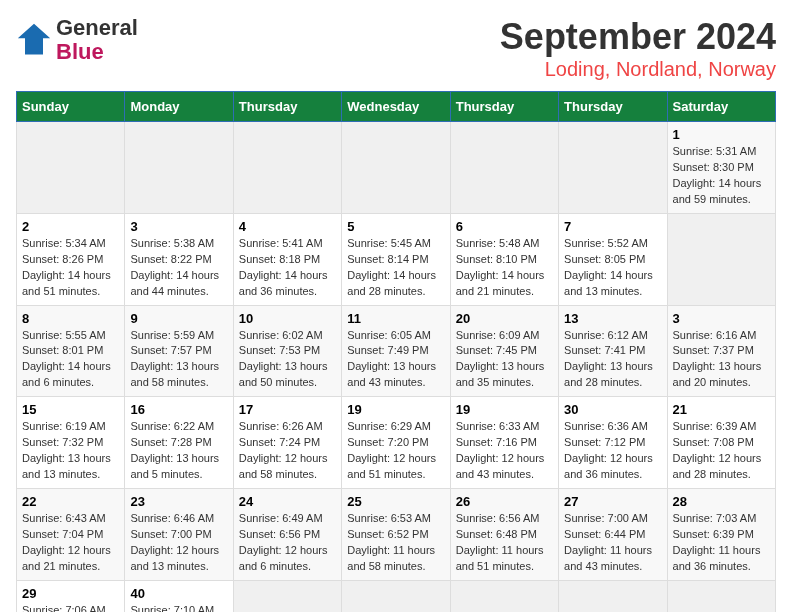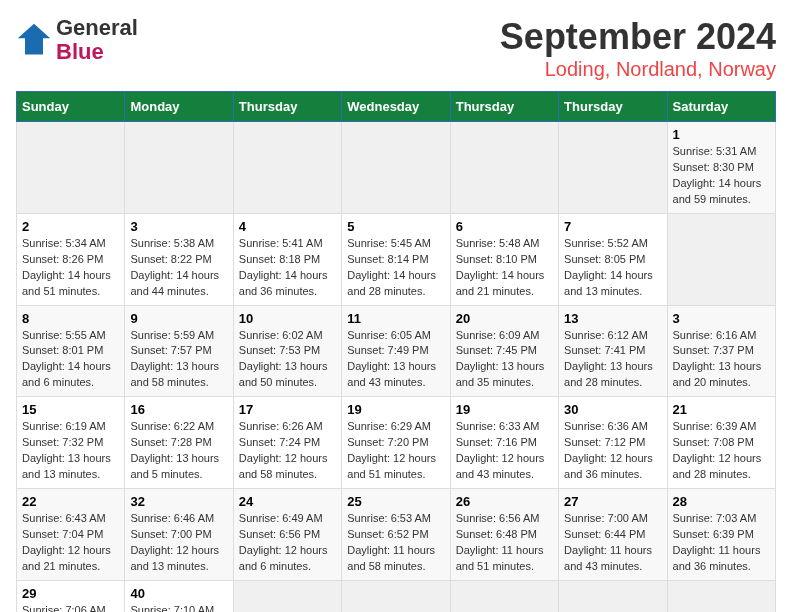--- a/index.html
+++ b/index.html
@@ -221,21 +221,21 @@
           <span class="day-num">21</span>
           <div class="day-info">Sunrise: 6:39 AM<br>Sunset: 7:08 PM<br>Daylight: 12 hours and 28 minutes.</div>
         </td>
       </tr>
       <tr>
         <td>
           <span class="day-num">22</span>
           <div class="day-info">Sunrise: 6:43 AM<br>Sunset: 7:04 PM<br>Daylight: 12 hours and 21 minutes.</div>
         </td>
         <td>
-          <span class="day-num">32</span>
+          <span class="day-num">23</span>
           <div class="day-info">Sunrise: 6:46 AM<br>Sunset: 7:00 PM<br>Daylight: 12 hours and 13 minutes.</div>
         </td>
         <td>
           <span class="day-num">24</span>
           <div class="day-info">Sunrise: 6:49 AM<br>Sunset: 6:56 PM<br>Daylight: 12 hours and 6 minutes.</div>
         </td>
         <td>
           <span class="day-num">25</span>
           <div class="day-info">Sunrise: 6:53 AM<br>Sunset: 6:52 PM<br>Daylight: 11 hours and 58 minutes.</div>
         </td>

